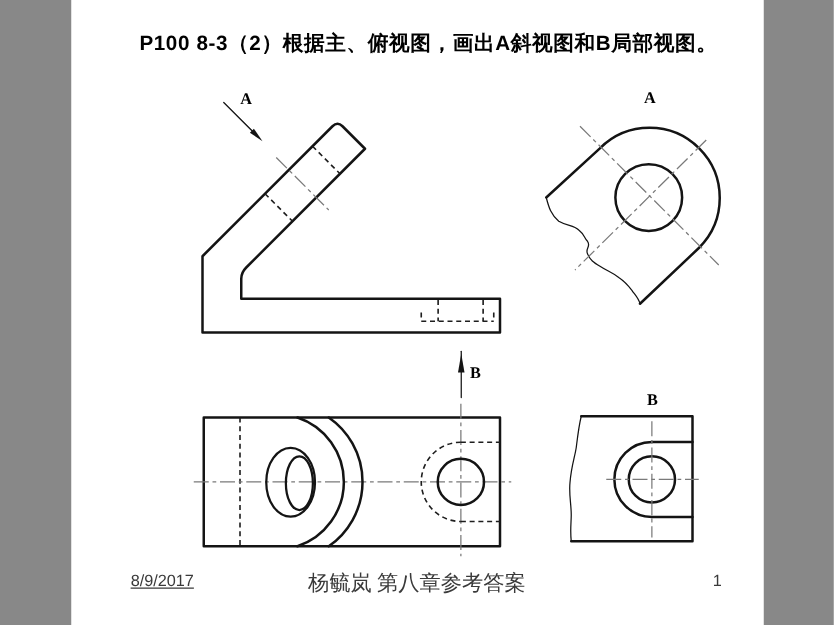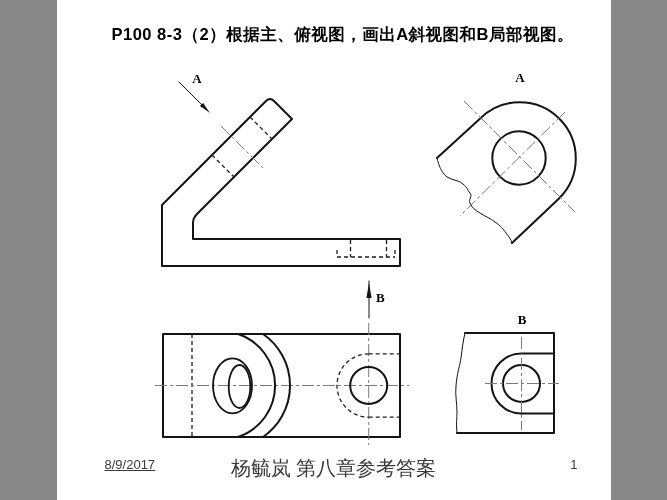--- a/index.html
+++ b/index.html
@@ -27,21 +27,21 @@
   .cl{fill:none;stroke:var(--centerline);stroke-width:1;stroke-dasharray:12 3 3 3;}
   .ah{fill:var(--outline);stroke:none;}
   .lbl{font-family:"Liberation Serif", serif;font-weight:bold;font-size:13px;fill:var(--text);}
   .footer{
     position:absolute;left:0;right:0;top:455px;height:20px;
     font-size:13px;color:var(--footer-text);
   }
   .footer-date{position:absolute;left:48px;top:2px;font-family:"Liberation Sans", sans-serif;text-decoration:underline;}
   .footer-credit{
     position:absolute;left:0;right:0;top:0;text-align:center;
-    font-family:"Liberation Serif", serif;font-size:20px;
+    font-family:"Liberation Serif", serif;font-size:17px;
   }
   .footer-page{position:absolute;right:33px;top:2px;font-family:"Liberation Sans", sans-serif;}
 </style>
 </head>
 <body>
 
 <div class="slide">
 
   <div class="slide-title">P100 8-3（2）根据主、俯视图，画出A斜视图和B局部视图。</div>
 

